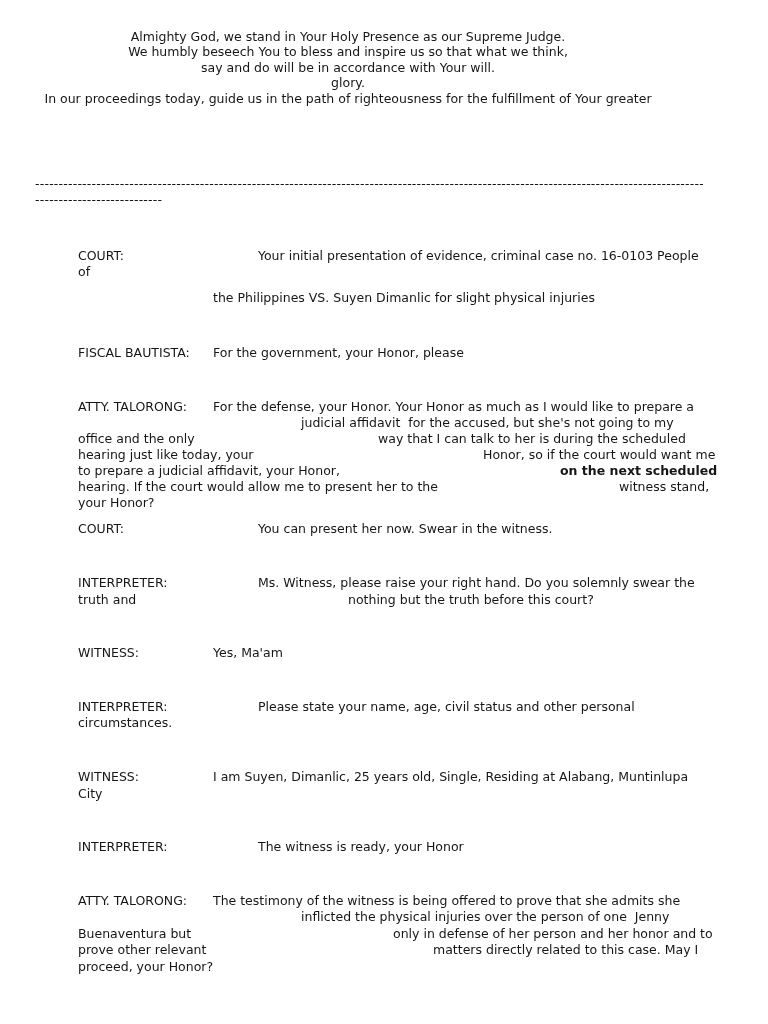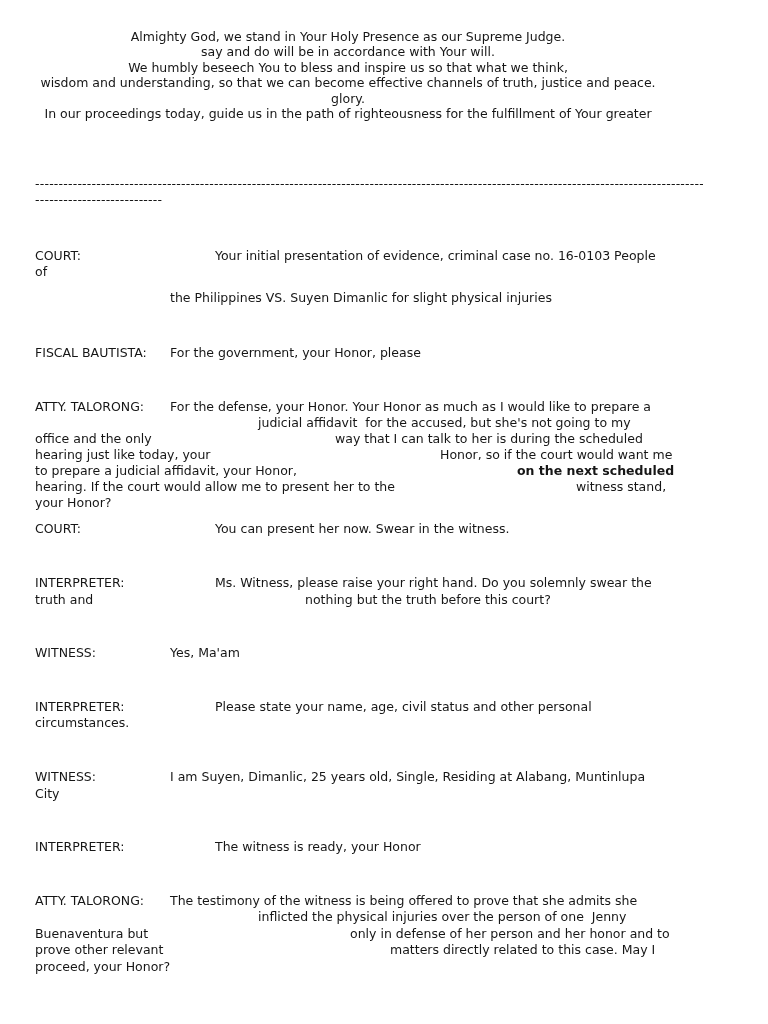--- a/index.html
+++ b/index.html
@@ -31,32 +31,32 @@
     white-space: nowrap;
     overflow: hidden;
     letter-spacing: 0.2px;
   }
   #sep1 { top: 176px; width: 668px; }
   #sep2 { top: 192px; }
   .seg {
     position: absolute;
     white-space: pre;
     line-height: 16px;
+    margin-left: 43px;
   }
   .speaker { }
 </style>
 </head>
 <body>
 
 <div class="page">
   <div class="prayer">
       <div>Almighty God, we stand in Your Holy Presence as our Supreme Judge.</div>
+      <div>We humbly beseech You to bless and inspire us so that what we think,</div>
       <div>say and do will be in accordance with Your will.</div>
-      <div>We humbly beseech You to bless and inspire us so that what we think,</div>
-      <div>wisdom and understanding, so that we can become effective channels of truth, justice and peace.</div>
       <div>glory.</div>
       <div>In our proceedings today, guide us in the path of righteousness for the fulfillment of Your greater</div>
     </div>
   <div class="sep-line" id="sep1">----------------------------------------------------------------------------------------------------------------------------------------------------------------</div>
   <div class="sep-line" id="sep2">---------------------------</div>
   <div id="dialogue-layer">
       <div>
         <span class="seg speaker" style="left: 35px; top: 248px;">COURT:</span>
         <span class="seg" style="left: 215px; top: 248px;">Your initial presentation of evidence, criminal case no. 16-0103 People</span>
         <span class="seg" style="left: 35px; top: 264px;">of</span>

